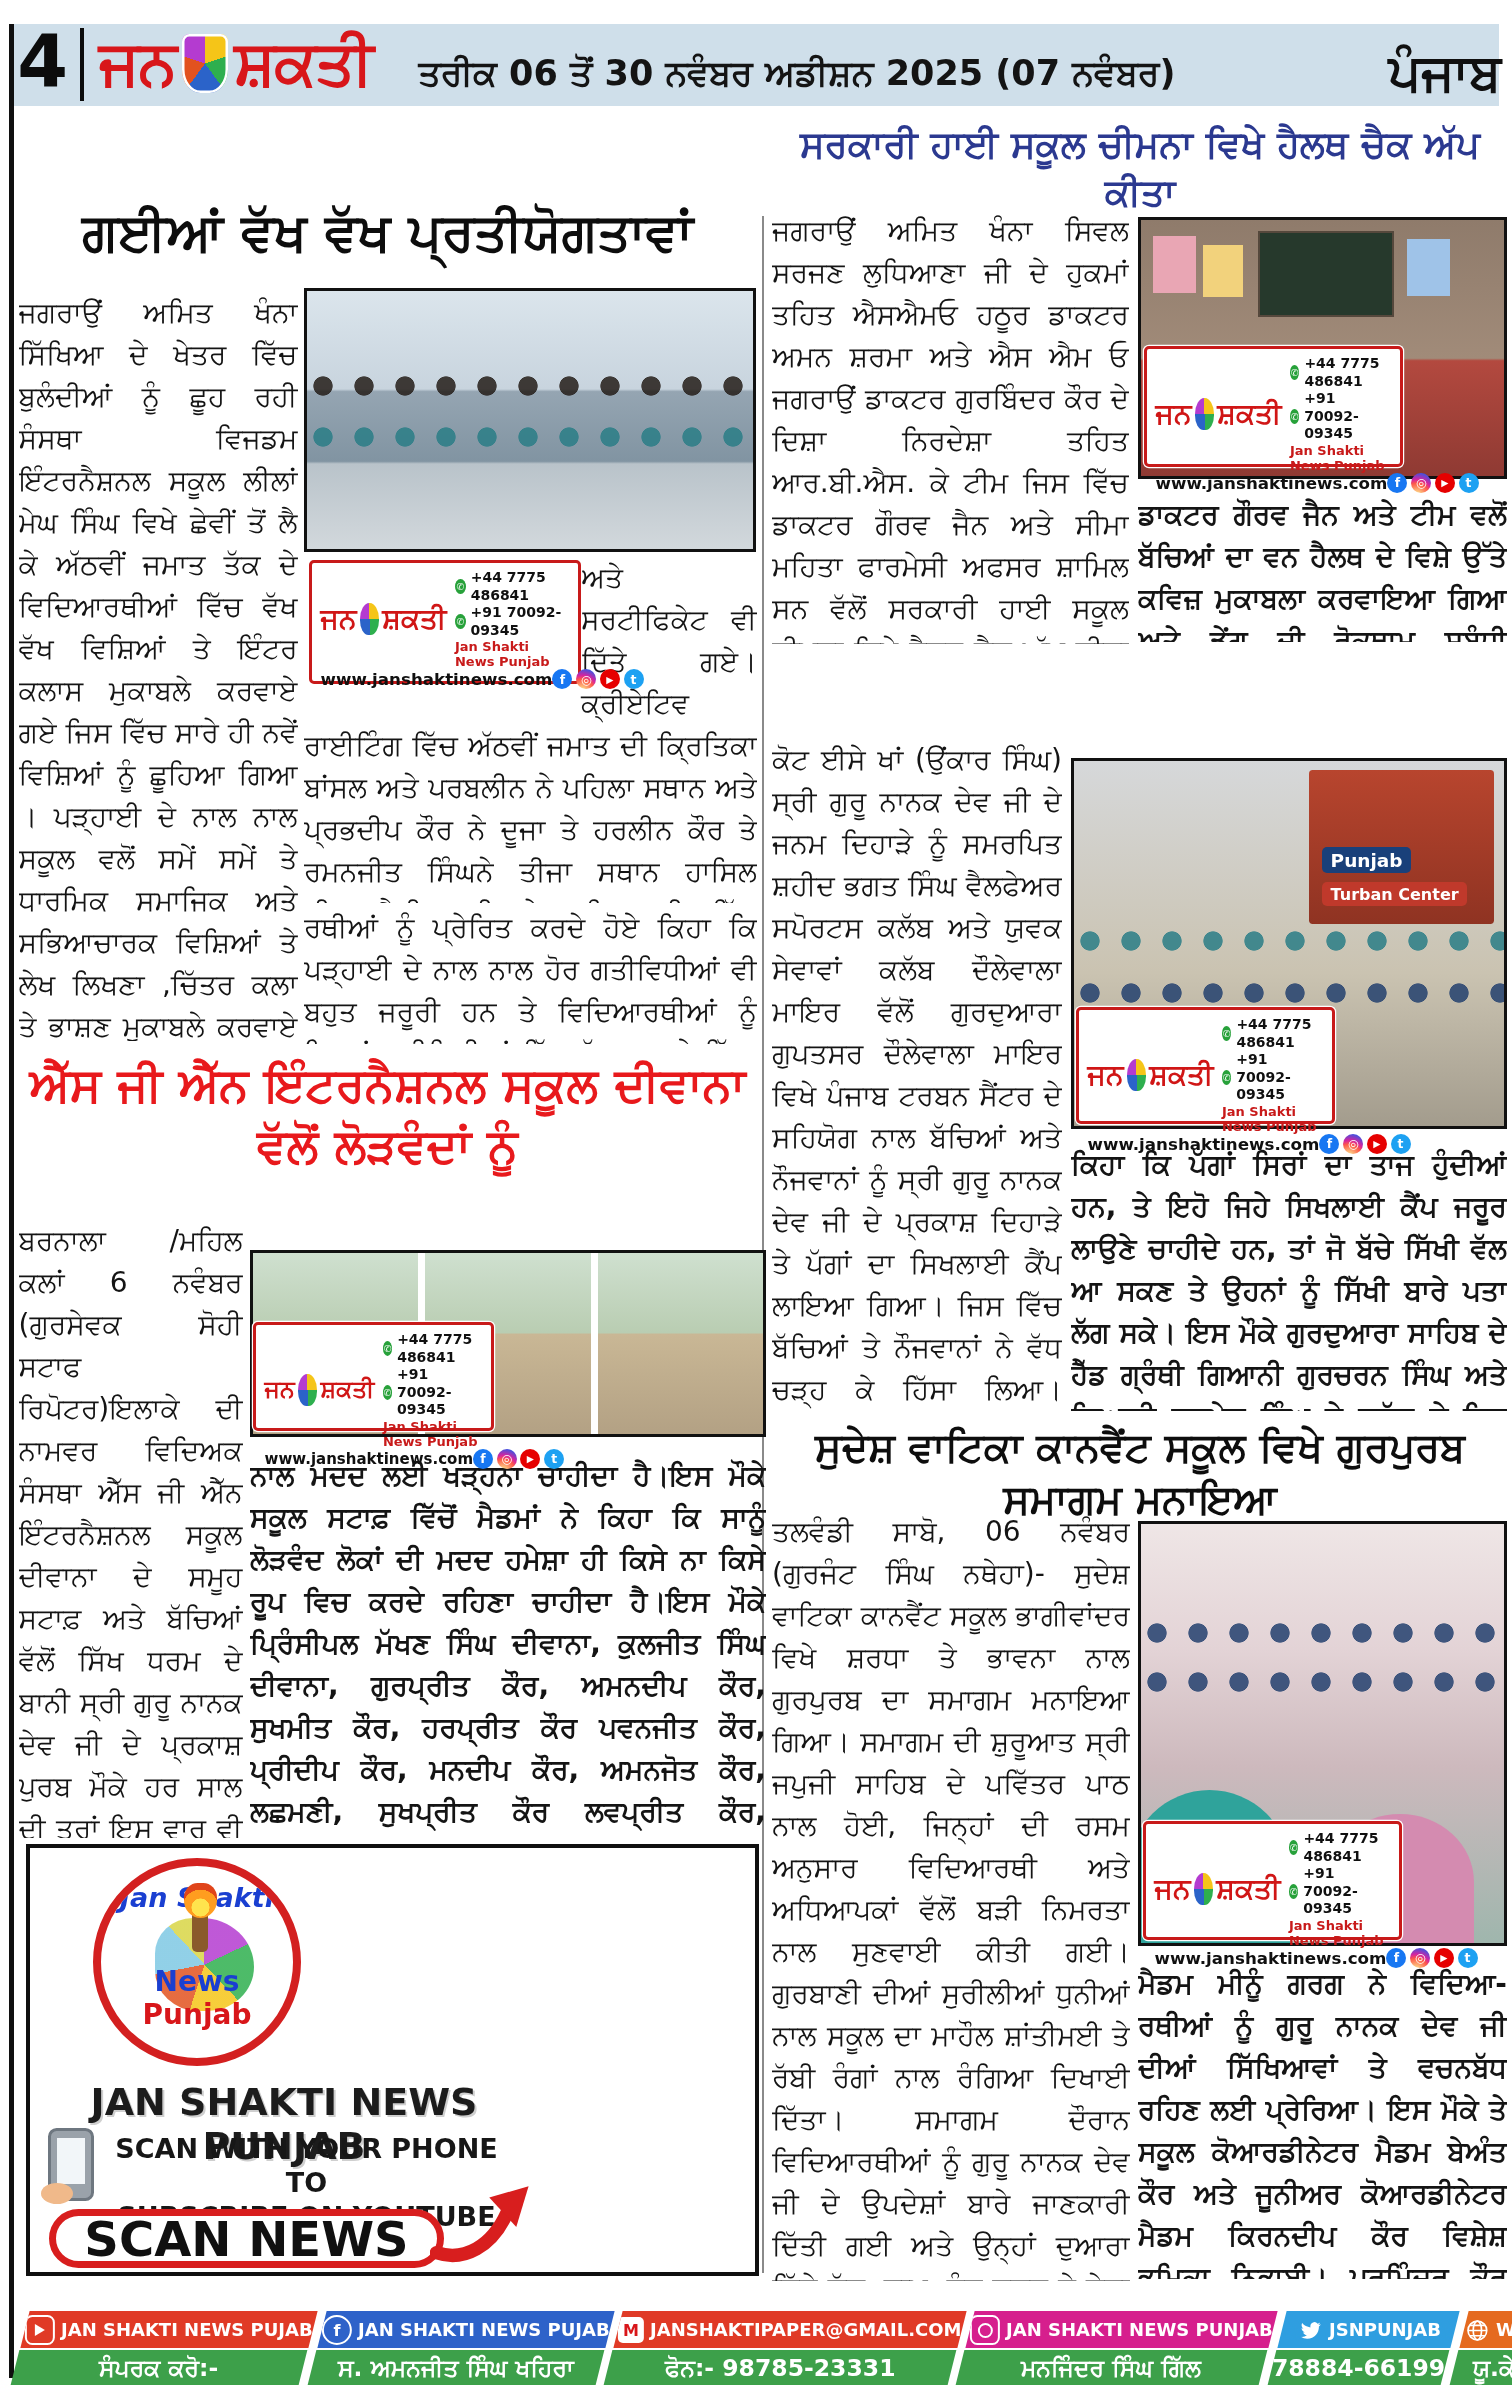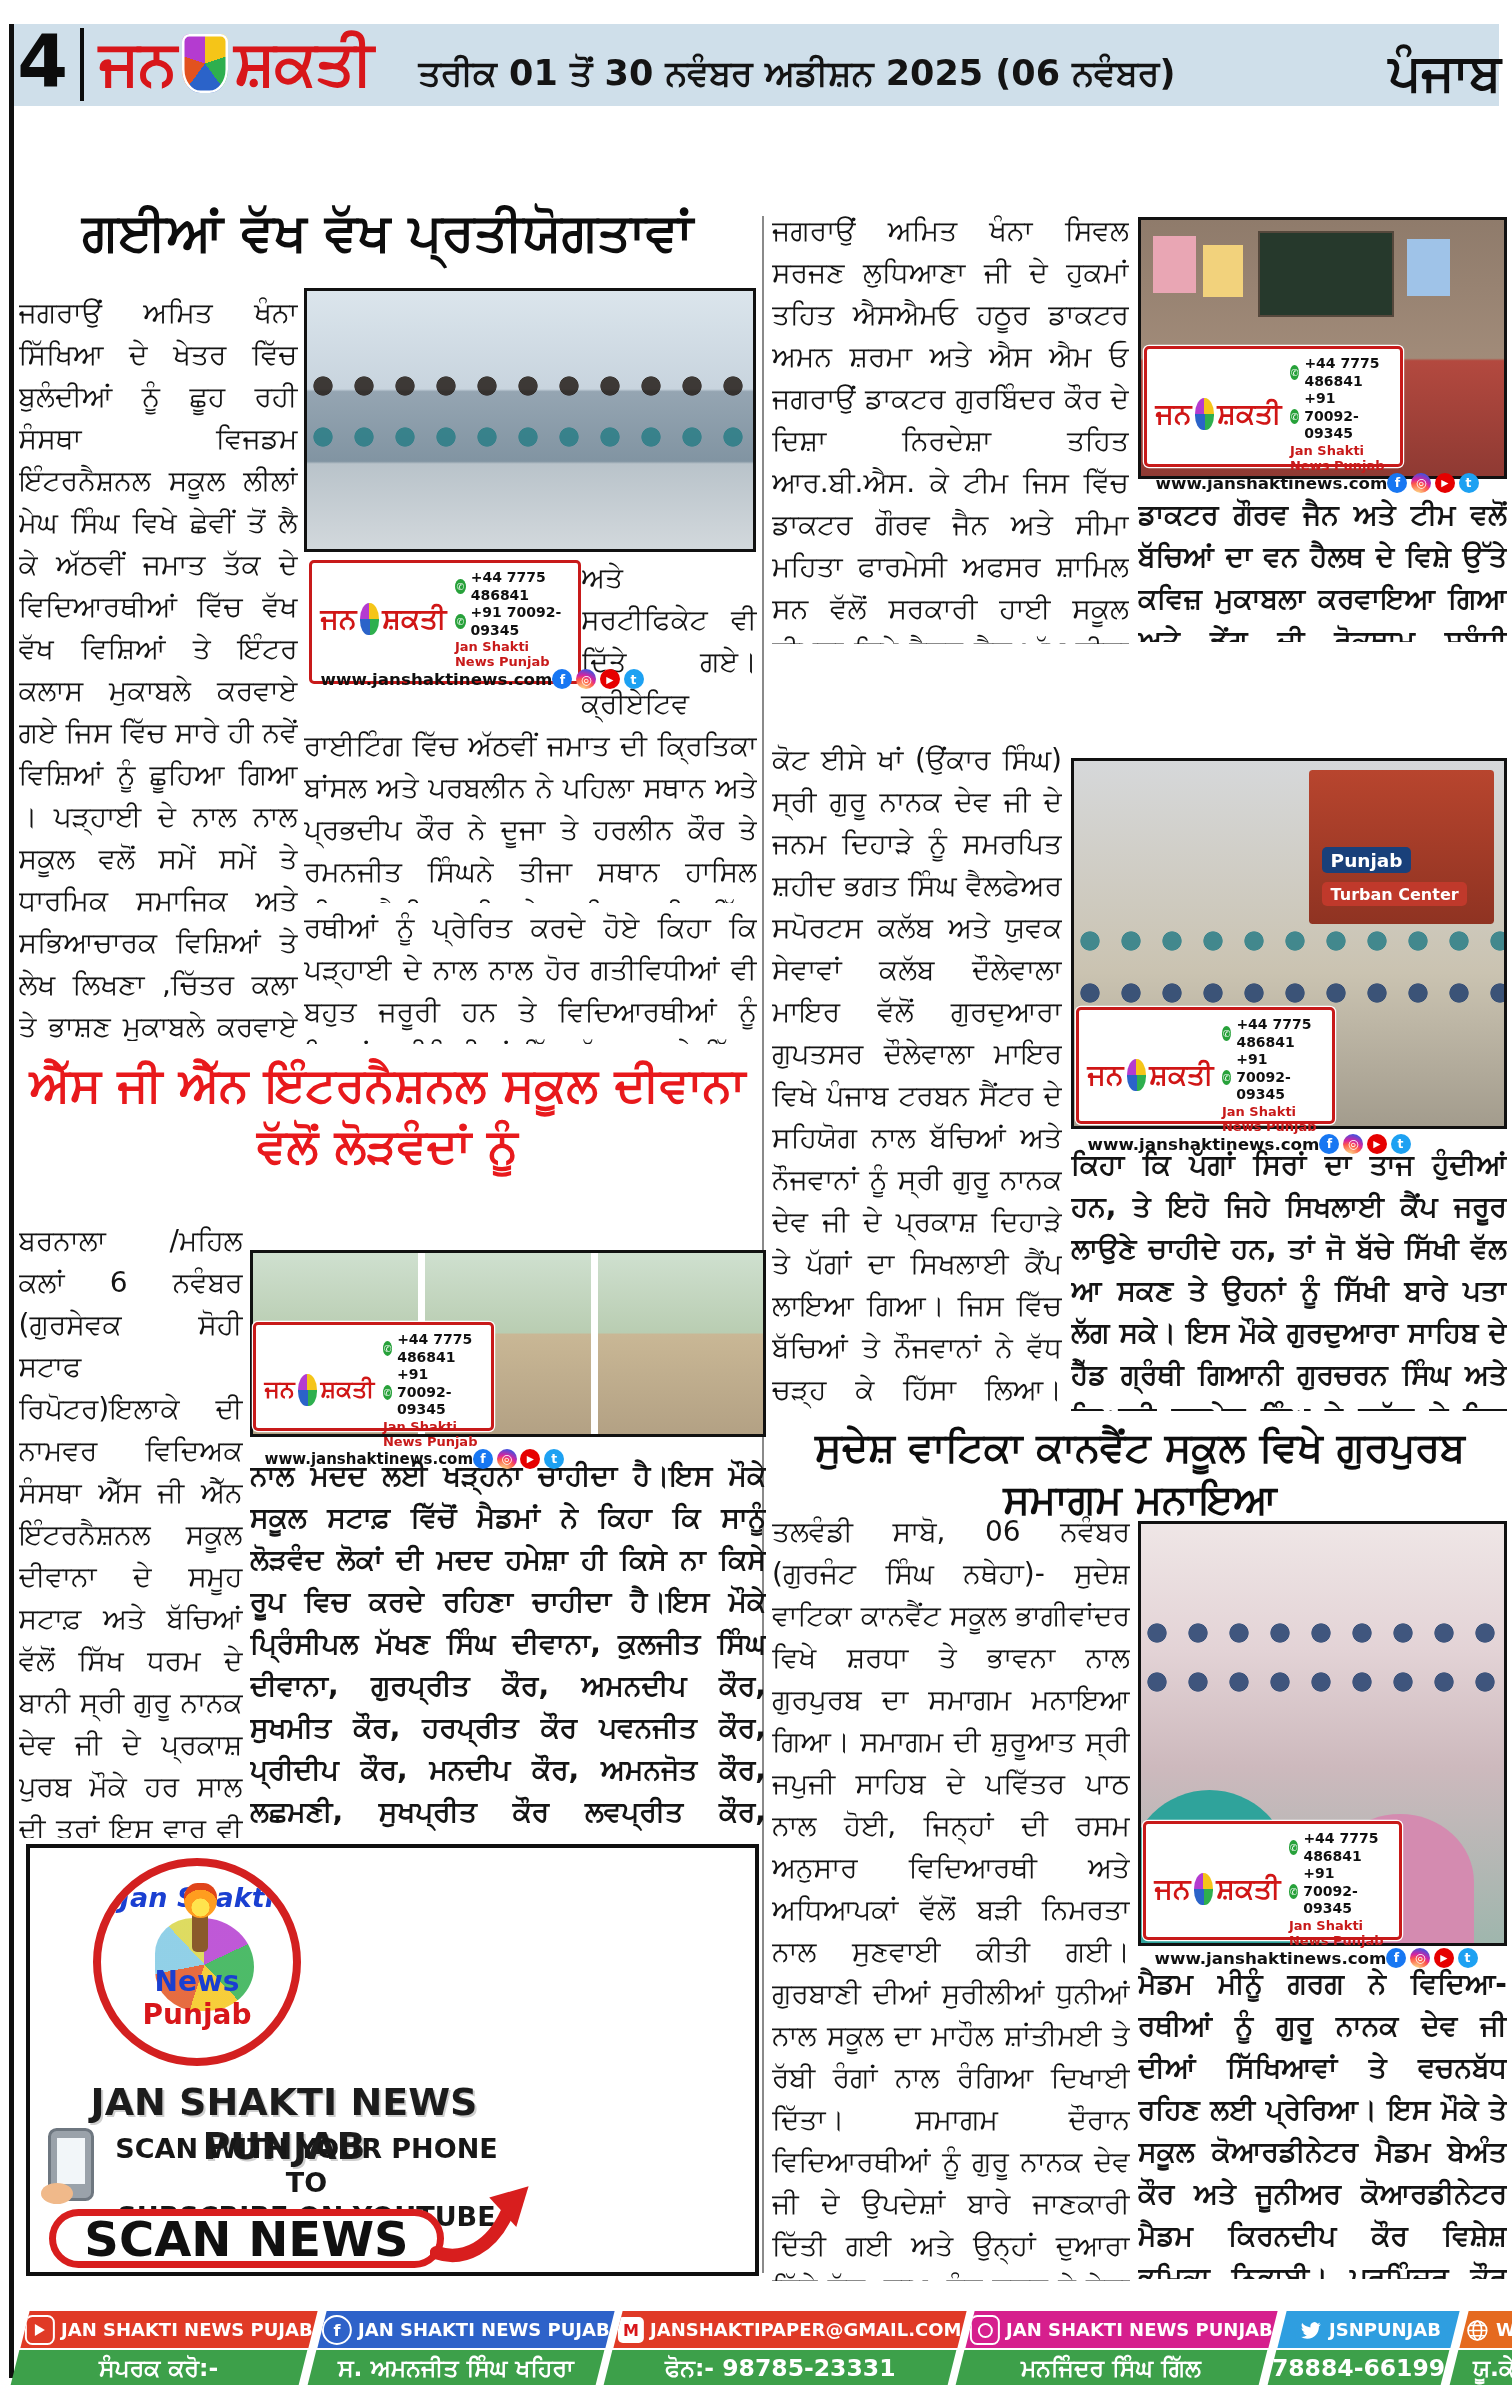--- a/index.html
+++ b/index.html
@@ -132,39 +132,40 @@
 
   <div class="abs leftrule"></div>
   <div class="abs headerbar"></div>
   <div class="abs pagenum">4</div>
   <div class="abs numrule"></div>
   <div class="abs brand">
     <span class="brand-word">ਜਨ</span>
     <span class="brand-emblem"></span>
     <span class="brand-word">ਸ਼ਕਤੀ</span>
   </div>
-  <div class="abs dateline">ਤਰੀਕ 01 ਤੋਂ 30 ਨਵੰਬਰ ਅਡੀਸ਼ਨ 2025 (06 ਨਵੰਬਰ)</div>
+  <div class="abs dateline">ਤਰੀਕ 06 ਤੋਂ 30 ਨਵੰਬਰ ਅਡੀਸ਼ਨ 2025 (07 ਨਵੰਬਰ)</div>
   <div class="abs region">ਪੰਜਾਬ</div>
   <div class="abs vdivider"></div>
 
   <div class="abs hl" style="left:18.5px;top:199px;font-size:52px;">ਗਈਆਂ ਵੱਖ ਵੱਖ ਪ੍ਰਤੀਯੋਗਤਾਵਾਂ</div>
 
   <div class="abs col" style="left:18.5px;top:292px;width:279px;height:749px;">ਜਗਰਾਉਂ ਅਮਿਤ ਖੰਨਾ ਸਿੱਖਿਆ ਦੇ ਖੇਤਰ ਵਿੱਚ ਬੁਲੰਦੀਆਂ ਨੂੰ ਛੂਹ ਰਹੀ ਸੰਸਥਾ ਵਿਜਡਮ ਇੰਟਰਨੈਸ਼ਨਲ ਸਕੂਲ ਲੀਲਾਂ ਮੇਘ ਸਿੰਘ ਵਿਖੇ ਛੇਵੀਂ ਤੋਂ ਲੈ ਕੇ ਅੱਠਵੀਂ ਜਮਾਤ ਤੱਕ ਦੇ ਵਿਦਿਆਰਥੀਆਂ ਵਿੱਚ ਵੱਖ ਵੱਖ ਵਿਸ਼ਿਆਂ ਤੇ ਇੰਟਰ ਕਲਾਸ ਮੁਕਾਬਲੇ ਕਰਵਾਏ ਗਏ ਜਿਸ ਵਿੱਚ ਸਾਰੇ ਹੀ ਨਵੇਂ ਵਿਸ਼ਿਆਂ ਨੂੰ ਛੂਹਿਆ ਗਿਆ । ਪੜ੍ਹਾਈ ਦੇ ਨਾਲ ਨਾਲ ਸਕੂਲ ਵਲੋਂ ਸਮੇਂ ਸਮੇਂ ਤੇ ਧਾਰਮਿਕ ਸਮਾ​ਜਿਕ ਅਤੇ ਸਭਿਆਚਾਰਕ ਵਿਸ਼ਿਆਂ ਤੇ ਲੇਖ ਲਿਖਣਾ ,ਚਿੱਤਰ ਕਲਾ ਤੇ ਭਾਸ਼ਣ ਮੁਕਾਬਲੇ ਕਰਵਾਏ ਜਾਂਦੇ ਹਨ।ਬੱਚਿਆਂ ਨੇ ਇਹਨਾਂ ਮੁਕਾਬਲਿਆਂ ਵਿੱਚ ਬਹੁਤ ਹੀ ਉਤਸ਼ਾਹ ਦੇ ਨਾਲ ਹਿੱਸਾ ਲਿਆ ।ਇਹਨਾਂ ਮੁਕਾਬਲਿਆਂ ਦੇ ਵਿਸ਼ੇ ਜਿਵੇਂ ਸੁੰਦਰ ਲਿਖਾਈ ਮੁਕਾਬਲਾ, ਸਪਿਲ ਬੀ , ਕਰੀਏਟਿਵ ਰਾਈਟਿੰਗ ਵੱਖ-ਵੱਖ ਵਿਸ਼ਿਆਂ ਤੇ ਵਿਦਿਆਰਥੀਆਂ ਨੇ ਆਪਣੇ ਵਿਚਾਰ ਪੇਸ਼ ਕੀਤੇ ਅਤੇ ਹੋਰ ਕਈ ਤਰ੍ਹਾਂ ਦੀਆਂ ਗਤੀਵਿਧੀਆਂ ਕਰਵਾਈਆਂ ਗਈਆਂ। ਇਨਾਂ ਸਾਰੀਆਂ ਗਤੀਵਿਧੀਆਂ ਦੀ ਰਹਿਨੁਮਾਈ ਸ਼੍ਰੀਮਤੀ ਕੁਲਵੀਰ ਕੌਰ ਨੇ ਕੀਤੀ। ਇਹ ਗਤੀਵਿਧੀਆਂ ਹਰਦੀਪ ਕੌਰ, ਨਵਪ੍ਰੀਤ ਕੌਰ ਅਤੇ ਗੁਰਪ੍ਰੀਤ ਦੀ ਅਗਵਾਈ ਹੇਠ ਕਰਵਾਈਆਂ ਗਈਆਂ। ਜਿਸ ਵਿੱਚ ਜੱਜ ਦੀ ਭੂਮਿਕਾ ਸੰਸਥਾ ਦੀ ਪ੍ਰਿੰਸੀਪਲ ਮੈਡਮ ਅਨੀਤਾ ਕਾਲੜਾ ਨੇ ਨਿਭਾਈ। ਪ੍ਰਿੰਸੀਪਲ ਮੈਡਮ ਵੱਲੋਂ ਜੇਤੂ ਵਿਦਿਆਰਥੀਆਂ ਨੂੰ ਇਨਾਮ</div>
 
   <div class="abs photo ph-wisdom" style="left:304px;top:288px;width:452px;height:264px;">
     <div class="heads" style="top:79px;"></div>
     <div class="heads teal" style="top:130px;"></div>
   </div>
 
   <div class="abs col" style="left:304px;top:557px;width:453px;height:346px;">
     <div class="wm-spacer"></div>
     <span>ਅਤੇ ਸਰਟੀਫਿਕੇਟ ਵੀ ਦਿੱਤੇ ਗਏ। ਕ੍ਰੀਏਟਿਵ ਰਾਈਟਿੰਗ ਵਿੱਚ ਅੱਠਵੀਂ ਜਮਾਤ ਦੀ ਕ੍ਰਿਤਿਕਾ ਬਾਂਸਲ ਅਤੇ ਪਰਬਲੀਨ ਨੇ ਪਹਿਲਾ ਸਥਾਨ ਅਤੇ ਪ੍ਰਭਦੀਪ ਕੌਰ ਨੇ ਦੂਜਾ ਤੇ ਹਰਲੀਨ ਕੌਰ ਤੇ ਰਮਨਜੀਤ ਸਿੰਘਨੇ ਤੀਜਾ ਸਥਾਨ ਹਾਸਿਲ ਕੀਤਾ।ਕੈਲੀਗ੍ਰਾਫੀ ਤੇ ਸਪਿਲ ਵੀ ਵਿੱਚ ਮਨਵੀਰ ਕੌਰ , ਗੁਰਨੂਰ ਕੌਰ ਛੇਮੀ ਕਲਾਸ ਤੇ ਓਜਸਵੀ ਤੇ ਹਰਸੀਰਤ ਕੌਰ ਕਲਾਸ ਸੱਤਵੀਂ ਨੇ ਪਹਿਲਾਂ ਸਥਾਨ ਹਾਸਿਲ ਕੀਤਾ, ਅਤੇ ਹੋਰ ਬਹੁਤ ਸਾਰੇ ਵਿਦਿਆਰਥੀਆਂ ਨੇ ਵੀ ਇਨਾਮ ਪ੍ਰਾਪਤ ਕੀਤੇ ਇਸ ਮੌਕੇ ਤੇ ਸਕੂਲ ਦੀ ਪ੍ਰਿੰਸੀਪਲ ਅਨੀਤਾ ਕਾਲੜਾ ਨੇ ਵਿਦਿਆ-</span>
   </div>
   <div class="abs col" style="left:304px;top:907px;width:453px;height:137px;">ਰਥੀਆਂ ਨੂੰ ਪ੍ਰੇਰਿਤ ਕਰਦੇ ਹੋਏ ਕਿਹਾ ਕਿ ਪੜ੍ਹਾਈ ਦੇ ਨਾਲ ਨਾਲ ਹੋਰ ਗਤੀਵਿਧੀਆਂ ਵੀ ਬਹੁਤ ਜਰੂਰੀ ਹਨ ਤੇ ਵਿਦਿਆਰਥੀਆਂ ਨੂੰ ਇਹਨਾਂ ਗਤੀਵਿਧੀਆਂ ਵਿੱਚ ਵੱਧ ਚੜ ਕੇ ਹਿੱਸਾ ਲੈਣ ਲਈ ਕਿਹਾ ।ਉਹਨਾਂ ਕਿਹਾ ਕਿ ਹਰ ਵਿਦਿਆਰਥੀ ਵਿੱਚ ਕੋਈ ਨਾ ਕੋਈ ਗੁਣ/ ਹੁਨਰ ਜਰੂਰ ਹੁੰਦਾ ਹੈ</div>
 
+  <div class="abs hl blue" style="left:772px;top:121px;width:736px;font-size:37px;">ਸਰਕਾਰੀ ਹਾਈ ਸਕੂਲ ਚੀਮਨਾ ਵਿਖੇ ਹੈਲਥ ਚੈਕ ਅੱਪ ਕੀਤਾ</div>
   <div class="abs col" style="left:772px;top:210px;width:357px;height:434px;">ਜਗਰਾਉਂ ਅਮਿਤ ਖੰਨਾ ਸਿਵਲ ਸਰਜਣ ਲੁਧਿਆਣਾ ਜੀ ਦੇ ਹੁਕਮਾਂ ਤਹਿਤ ਐਸਐਮਓ ਹਠੂਰ ਡਾਕਟਰ ਅਮਨ ਸ਼ਰਮਾ ਅਤੇ ਐਸ ਐਮ ਓ ਜਗਰਾਉਂ ਡਾਕਟਰ ਗੁਰਬਿੰਦਰ ਕੌਰ ਦੇ ਦਿਸ਼ਾ ਨਿਰਦੇਸ਼ਾ ਤਹਿਤ ਆਰ.ਬੀ.ਐਸ. ਕੇ ਟੀਮ ਜਿਸ ਵਿੱਚ ਡਾਕਟਰ ਗੌਰਵ ਜੈਨ ਅਤੇ ਸੀਮਾ ਮਹਿਤਾ ਫਾਰਮੇਸੀ ਅਫਸਰ ਸ਼ਾਮਿਲ ਸਨ ਵੱਲੋਂ ਸਰਕਾਰੀ ਹਾਈ ਸਕੂਲ ਚੀਮਨਾ ਵਿਖੇ ਹੈਲਥ ਚੈਕ ਅੱਪ ਕੀਤਾ ਗਿਆ। ਇਸ ਮੌਕੇ ਵਿਦਿਆਰਥੀਆਂ ਦਾ ਐਨੀਮੀਬਿਲੀਆਈ ਪ੍ਰੋਗਰਾਮ ਅਧੀਨ ਪ੍ਰਨੀਤ ਕੁਮਾਰ ਅਤੇ ਅਨਥੈਲਮਿਕ ਅਫਸਰ ਅਧਿਕਾਰੀਆਂ ਵੱਲੋਂ ਬੱਚਿਆਂ ਦੀਆਂ ਅੱਖਾਂ ਦਾ ਨਿਰਿਖਣ ਕੀਤਾ ਗਿਆ ਸੀ। ਇਸ ਮੌਕੇ</div>
   <div class="abs photo ph-health" style="left:1138px;top:217px;width:369px;height:262px;">
     <div class="abs" style="left:117px;top:11px;width:136px;height:86px;background:#26392c;border:2.5px solid #55483c;"></div>
     <div class="abs" style="left:12.4px;top:16px;width:43px;height:57px;background:#e9a6b4;"></div>
     <div class="abs" style="left:62px;top:25px;width:40px;height:52px;background:#f2d27c;"></div>
     <div class="abs" style="left:266px;top:18.5px;width:43px;height:57px;background:#9fc3e8;"></div>
   </div>
   <div class="abs col bold" style="left:1138px;top:494px;width:369px;height:148px;">ਡਾਕਟਰ ਗੌਰਵ ਜੈਨ ਅਤੇ ਟੀਮ ਵਲੋਂ ਬੱਚਿਆਂ ਦਾ ਵਨ ਹੈਲਥ ਦੇ ਵਿਸ਼ੇ ਉੱਤੇ ਕਵਿਜ਼ ਮੁਕਾਬਲਾ ਕਰਵਾਇਆ ਗਿਆ ਅਤੇ ਡੇਂਗੂ ਦੀ ਰੋਕਥਾਮ ਸਬੰਧੀ ਜਾਣਕਾਰੀ ਦਿੱਤੀ ਗਈ। ਇਸ ਮੌਕੇ ਉੱਤੇ ਸਰਕਾਰੀ ਹਾਈ ਸਕੂਲ ਚੀਮਨਾ ਦਾ ਸਟਾਫ਼ ਹਾਜ਼ਿਰ ਸੀ।</div>
 
   <div class="abs col" style="left:772px;top:739px;width:290px;height:673px;">ਕੋਟ ਈਸੇ ਖਾਂ (ਉਂਕਾਰ ਸਿੰਘ) ਸ੍ਰੀ ਗੁਰੂ ਨਾਨਕ ਦੇਵ ਜੀ ਦੇ ਜਨਮ ਦਿਹਾੜੇ ਨੂੰ ਸਮਰਪਿਤ ਸ਼ਹੀਦ ਭਗਤ ਸਿੰਘ ਵੈਲਫੇਅਰ ਸਪੋਰਟਸ ਕਲੱਬ ਅਤੇ ਯੁਵਕ ਸੇਵਾਵਾਂ ਕਲੱਬ ਦੌਲੇਵਾਲਾ ਮਾਇਰ ਵੱਲੋਂ ਗੁਰਦੁਆਰਾ ਗੁਪਤਸਰ ਦੌਲੇਵਾਲਾ ਮਾਇਰ ਵਿਖੇ ਪੰਜਾਬ ਟਰਬਨ ਸੈਂਟਰ ਦੇ ਸਹਿਯੋਗ ਨਾਲ ਬੱਚਿਆਂ ਅਤੇ ਨੌਜਵਾਨਾਂ ਨੂੰ ਸ੍ਰੀ ਗੁਰੂ ਨਾਨਕ ਦੇਵ ਜੀ ਦੇ ਪ੍ਰਕਾਸ਼ ਦਿਹਾੜੇ ਤੇ ਪੱਗਾਂ ਦਾ ਸਿਖਲਾਈ ਕੈਂਪ ਲਾਇਆ ਗਿਆ। ਜਿਸ ਵਿੱਚ ਬੱਚਿਆਂ ਤੇ ਨੌਜਵਾਨਾਂ ਨੇ ਵੱਧ ਚੜ੍ਹ ਕੇ ਹਿੱਸਾ ਲਿਆ। ਕਲੱਬ ਮੈਂਬਰਾਂ ਵਲੋਂ ਬੱਚਿਆਂ ਨੂੰ ਦਸਤਾਰ ਦੀ ਮਹੱਤਤਾ ਤੋਂ ਜਾਣੂ ਕਰਵਾਇਆ। । ਪੰਜਾਬ ਟਰਬਨ ਸੈਂਟਰ ਦੇ ਸੰਚਾਲਕ ਹਰਜੀਤ ਸਿੰਘ ਵਿਰਦੀ ਨੇ ਦੱਸਿਆ ਹੈ, ਕਿ ਸਿੱਖ ਧਰਮ ਵਿੱਚ ਪੱਗ ਪਹਿਲੇ ਪਾਤਸ਼ਾਹੀ ਦੇ ਸਮੇਂ ਤੋਂ ਹੀ ਬੰਨੀ ਜਾਂਦੀ ਸੀ ।ਸਿੱਖਾਂ ਦੇ ਸਰਬ ਉੱਚ ਅਸਥਾਨ ਪਾਂਉਟਾ ਸਾਹਿਬ ਵਿਖੇ ਗੁਰੂ ਗੋਬਿੰਦ ਸਿੰਘ ਜੀ ਸੋਹਣੀਆ ਦਸਤਾਰਾਂ ਸਜਾਉਣ ਦੇ ਮੁਕਾਬਲੇ ਕਰਵਾ ਕੇ ਜੇਤੂਆਂ ਨੂੰ ਖੁਦ ਇਨਾਮ ਦਿੰਦੇ ਸਨ। ਕਲੱਬ ਮੈਂਬਰਾਂ ਵੱਲੋਂ ਬੱਚਿਆਂ ਤੇ ਨੌਜਵਾਨਾਂ ਨੂੰ ਪੱਗਾ ਬੰਨਣ ਦੀ ਸਿਖਲਾਈ ਦਿੱਤੀ ਗਈ ।ਯੁਵਕ ਸੇਵਾਵਾਂ ਕਲੱਬ ਦੇ ਪ੍ਰਧਾਨ ਅਮਰਦੀਪ ਸਿੰਘ ਨੇ</div>

